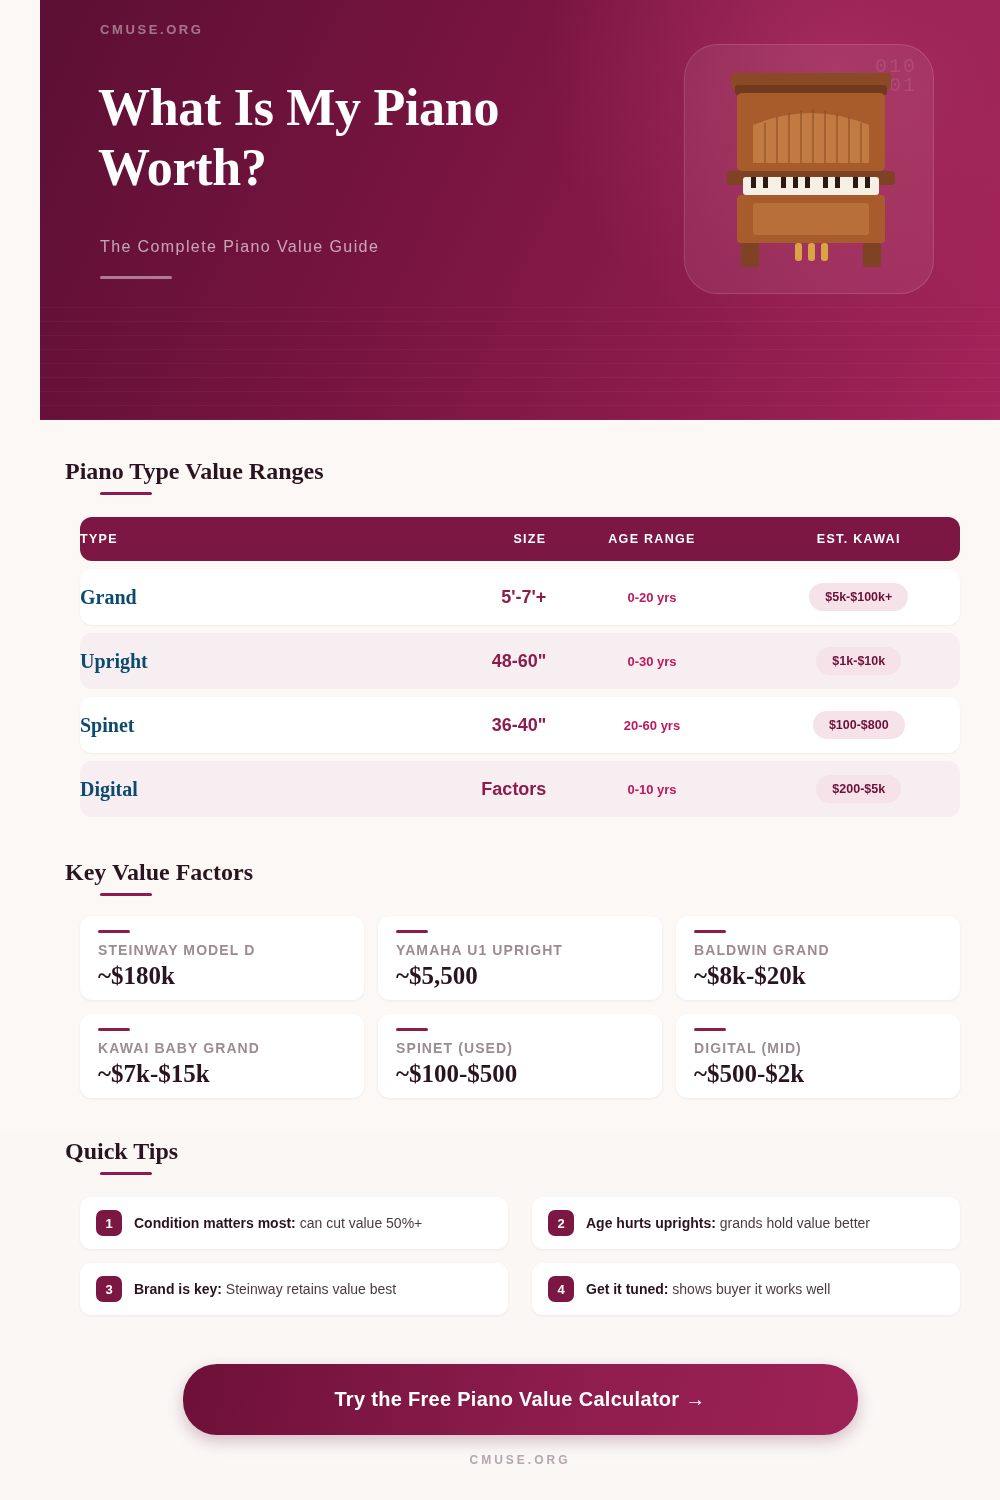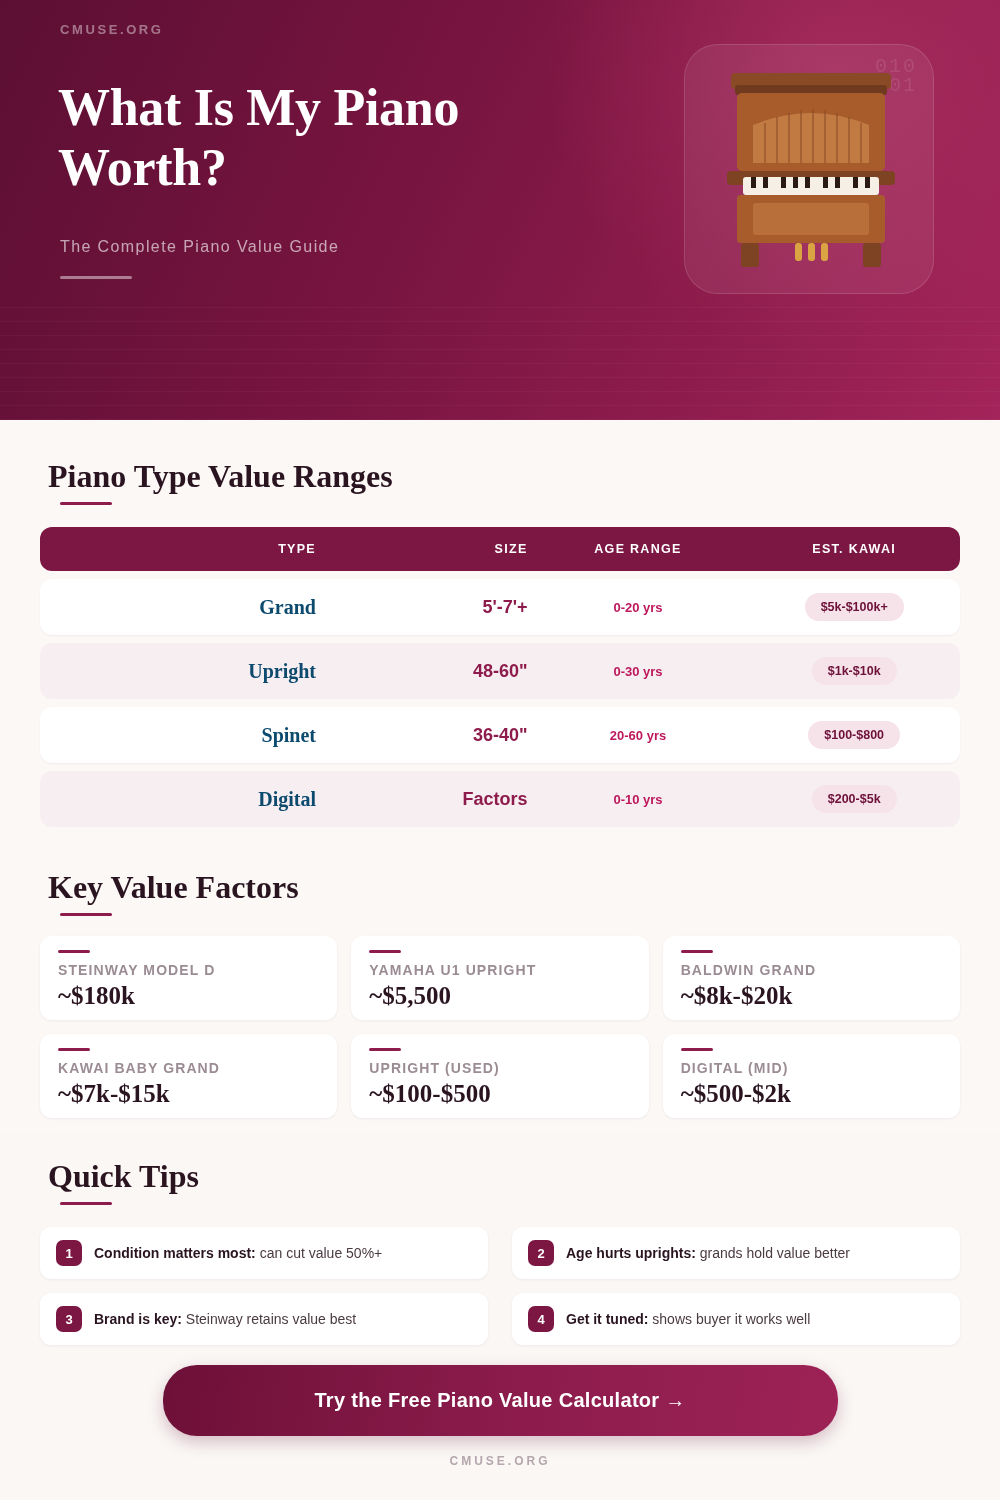--- a/index.html
+++ b/index.html
@@ -8,20 +8,21 @@
     height: 1500px;
     font-family: "Liberation Sans", sans-serif;
     background: #faf7f5;
     overflow: hidden;
   }
   .page {
     position: relative;
     width: 1000px;
     height: 1132px;
     background: #fbf8f6;
+    padding-left: 40px;
   }
 
   
   .hero {
     position: relative;
     height: 420px;
     background: linear-gradient(115deg, #5c0f33 0%, #7a1541 45%, #8d1c4c 72%, #a3245a 100%);
     overflow: hidden;
   }
   .hero::after {
@@ -93,24 +94,24 @@
     font-size: 20px;
     line-height: 19px;
     color: rgba(255,255,255,0.10);
     letter-spacing: 2px;
   }
   .piano-svg { position: absolute; left: 28px; top: 22px; }
 
   
   .section-title {
     font-family: "Liberation Serif", serif;
-    font-size: 32px;
+    font-size: 24px;
     font-weight: 700;
     color: #2a1420;
-    margin-left: 48px;
+    margin-left: 25px;
   }
   .title-underline {
     width: 52px; height: 3px;
     background: #8d1c4c;
     border-radius: 2px;
     margin: 7px 0 0 60px;
   }
 
   
   .table-wrap { margin: 22px 40px 0 40px; }
@@ -128,21 +129,21 @@
   .t-row {
     display: flex;
     align-items: center;
     height: 56px;
     margin-top: 8px;
     border-radius: 12px;
     background: #ffffff;
     box-shadow: 0 1px 2px rgba(70,20,45,0.05);
   }
   .t-row.alt { background: #f7eef1; box-shadow: none; }
-  .c1 { width: 30%; text-align: right; }
+  .c1 { width: 30%; text-align: left; }
   .c2 { width: 23%; text-align: right; }
   .c3 { width: 24%; text-align: center; }
   .c4 { width: 23%; text-align: center; }
   .cell-type {
     font-family: "Liberation Serif", serif;
     font-size: 20px;
     font-weight: 700;
     color: #0c4a6e;
   }
   .cell-size {
@@ -222,21 +223,21 @@
     background: #7c1643;
     color: #fff;
     font-size: 13px;
     font-weight: 700;
     display: flex; align-items: center; justify-content: center;
   }
   .tip-text { font-size: 14px; color: #4a3a42; }
   .tip-text b { color: #2a1420; }
 
   
-  .cta-wrap { margin-top: 20px; text-align: center; }
+  .cta-wrap { margin-top: 49px; text-align: center; }
   .cta {
     display: inline-block;
     width: 675px;
     padding: 24px 0;
     border-radius: 34px;
     background: linear-gradient(100deg, #6d1038 0%, #8d1c4c 55%, #9d2256 100%);
     color: #ffffff;
     font-size: 20px;
     font-weight: 700;
     letter-spacing: 0.3px;
@@ -382,21 +383,21 @@
         <div class="card-label">BALDWIN GRAND</div>
         <div class="card-value">~$8k-$20k</div>
       </div>
       <div class="card">
         <div class="card-bar"></div>
         <div class="card-label">KAWAI BABY GRAND</div>
         <div class="card-value">~$7k-$15k</div>
       </div>
       <div class="card">
         <div class="card-bar"></div>
-        <div class="card-label">UPRIGHT (USED)</div>
+        <div class="card-label">SPINET (USED)</div>
         <div class="card-value">~$100-$500</div>
       </div>
       <div class="card">
         <div class="card-bar"></div>
         <div class="card-label">DIGITAL (MID)</div>
         <div class="card-value">~$500-$2k</div>
       </div>
     </div>
   </div>
 

